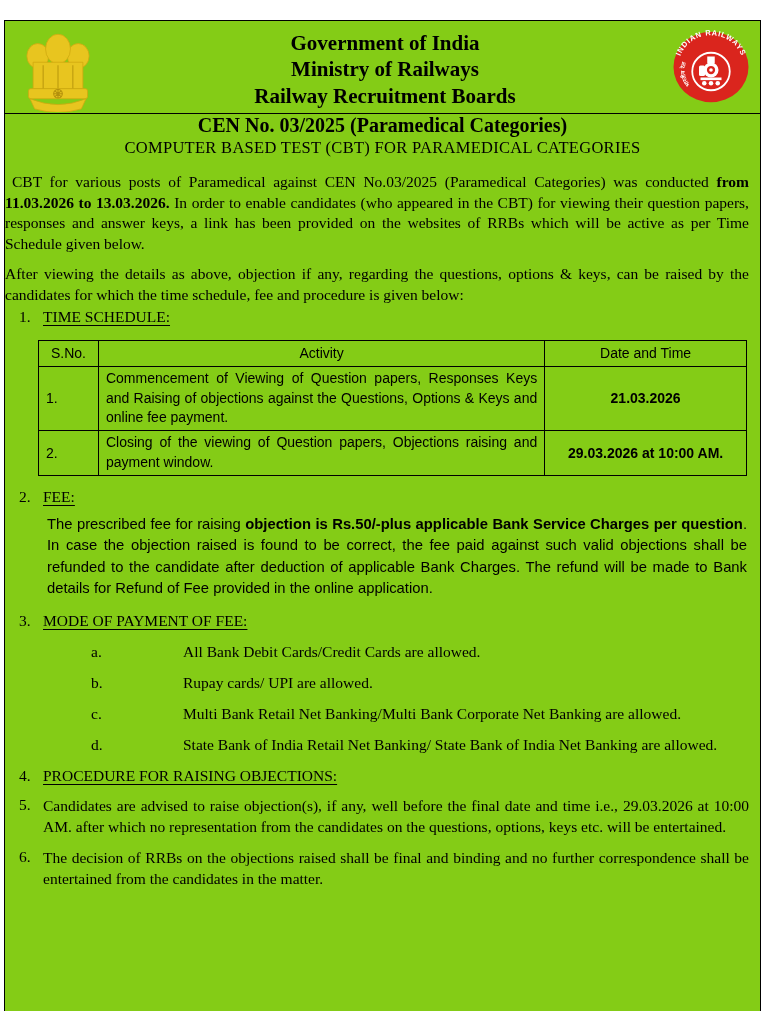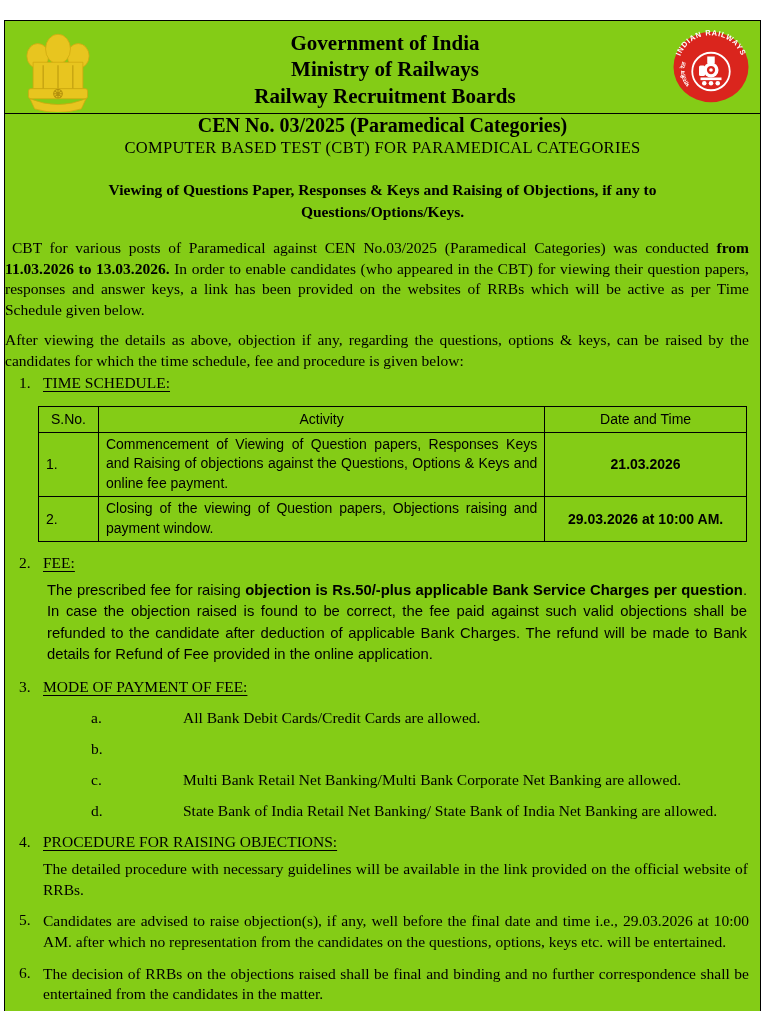--- a/index.html
+++ b/index.html
@@ -104,21 +104,20 @@
         <textPath href="#arcEN" startOffset="50%">INDIAN RAILWAYS</textPath>
       </text>
       <text font-size="7.5" font-weight="bold" fill="#fff" font-family="DejaVu Sans, sans-serif">
         <textPath href="#arcHI">भारतीय रेल</textPath>
       </text>
     </svg>
   </div>
 
   <div class="cen-title">CEN No. 03/2025 (Paramedical Categories)</div>
   <div class="subtitle">COMPUTER BASED TEST (CBT) FOR PARAMEDICAL CATEGORIES</div>
-  <div class="notice-heading">Viewing of Questions Paper, Responses &amp; Keys and Raising of Objections, if any to Questions/Options/Keys.</div>
 
   <div class="para indent-first"><span>CBT for various posts of Paramedical against CEN No.03/2025 (Paramedical Categories) was conducted </span><b>from 11.03.2026 to 13.03.2026.</b><span> In order to enable candidates (who appeared in the CBT) for viewing their question papers, responses and answer keys, a link has been provided on the websites of RRBs which will be active as per Time Schedule given below.</span></div>
 
   <div class="para" style="margin-top:10px;">After viewing the details as above, objection if any, regarding the questions, options &amp; keys, can be raised by the candidates for which the time schedule, fee and procedure is given below:</div>
 
   <div class="num-row" style="margin-top:2px;">
     <span class="num">1.</span>
     <span class="u">TIME SCHEDULE:</span>
   </div>
 
@@ -158,35 +157,35 @@
   <div class="num-row" style="margin-top:13px;">
     <span class="num">3.</span>
     <span class="u">MODE OF PAYMENT OF FEE:</span>
   </div>
   <div class="pay-item">
     <span class="lbl">a.</span>
     <span>All Bank Debit Cards/Credit Cards are allowed.</span>
   </div>
   <div class="pay-item">
     <span class="lbl">b.</span>
+    <span>Rupay cards/ UPI are allowed.</span>
   </div>
   <div class="pay-item">
     <span class="lbl">c.</span>
     <span>Multi Bank Retail Net Banking/Multi Bank Corporate Net Banking are allowed.</span>
   </div>
   <div class="pay-item">
     <span class="lbl">d.</span>
     <span>State Bank of India Retail Net Banking/ State Bank of India Net Banking are allowed.</span>
   </div>
 
   <div class="num-row" style="margin-top:13px;">
     <span class="num">4.</span>
     <span class="u">PROCEDURE FOR RAISING OBJECTIONS:</span>
   </div>
-  <div class="indent-body">The detailed procedure with necessary guidelines will be available in the link provided on the official website of RRBs.</div>
 
   <div class="num-row" style="margin-top:11px;">
     <span class="num">5.</span>
     <span class="body">Candidates are advised to raise objection(s), if any, well before the final date and time i.e., 29.03.2026 at 10:00 AM. after which no representation from the candidates on the questions, options, keys etc. will be entertained.</span>
   </div>
 
   <div class="num-row" style="margin-top:11px;">
     <span class="num">6.</span>
     <span class="body">The decision of RRBs on the objections raised shall be final and binding and no further correspondence shall be entertained from the candidates in the matter.</span>
   </div>

